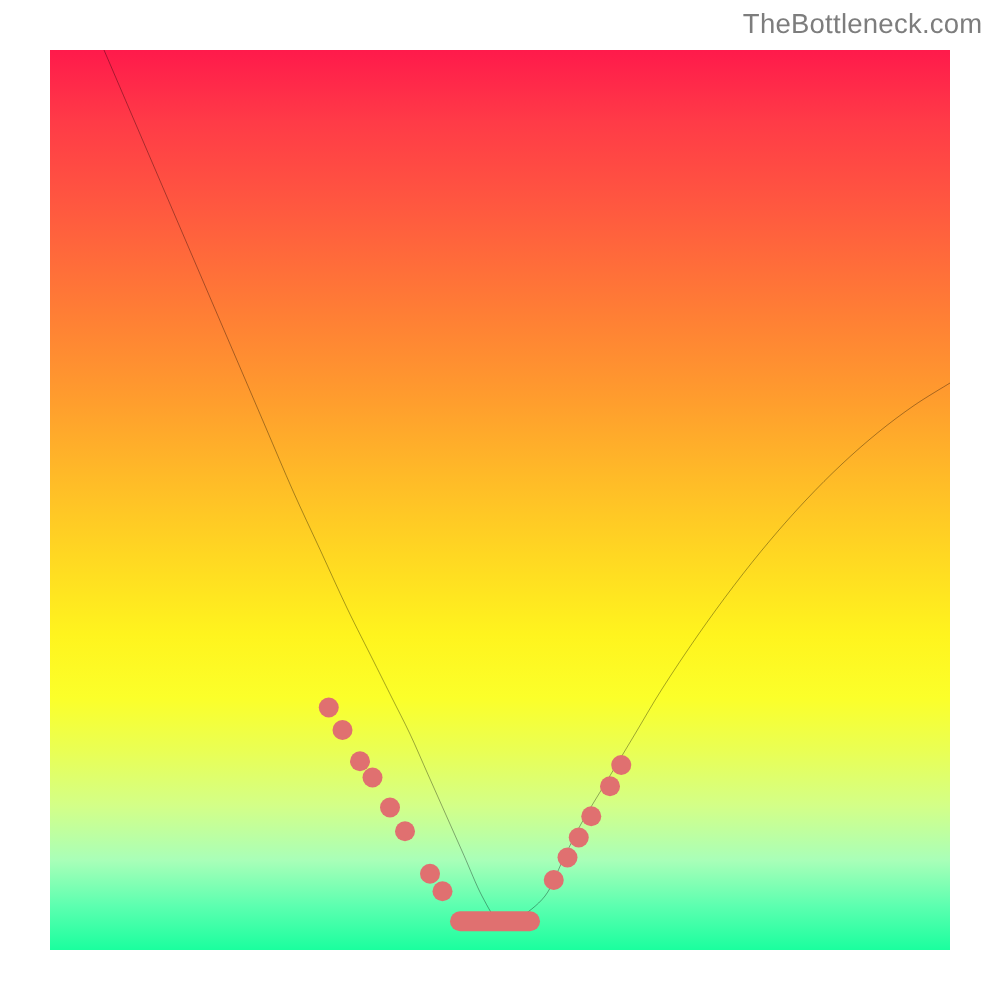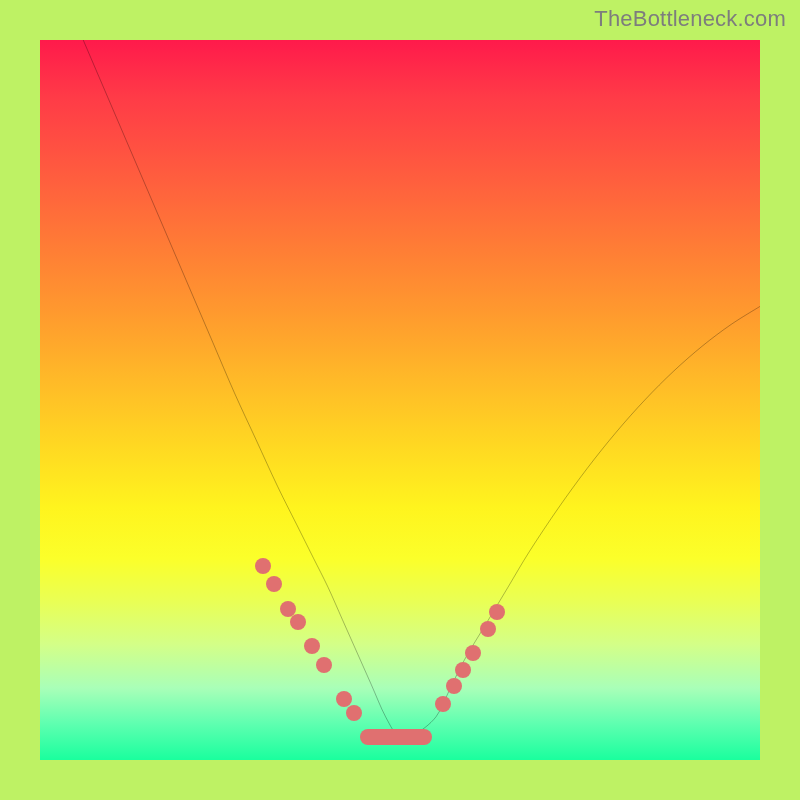--- a/index.html
+++ b/index.html
@@ -10,21 +10,21 @@
     background: #000;
     overflow: hidden;
     font-family: Arial, Helvetica, sans-serif;
   }
   .frame {
     position: absolute;
     left: 0;
     top: 0;
     width: 800px;
     height: 800px;
-    background: #bef264;
+    background: #ffffff;
   }
   .plot {
     position: absolute;
     left: 40px;
     top: 40px;
     width: 720px;
     height: 720px;
     overflow: hidden;
   }
   .gradient {

